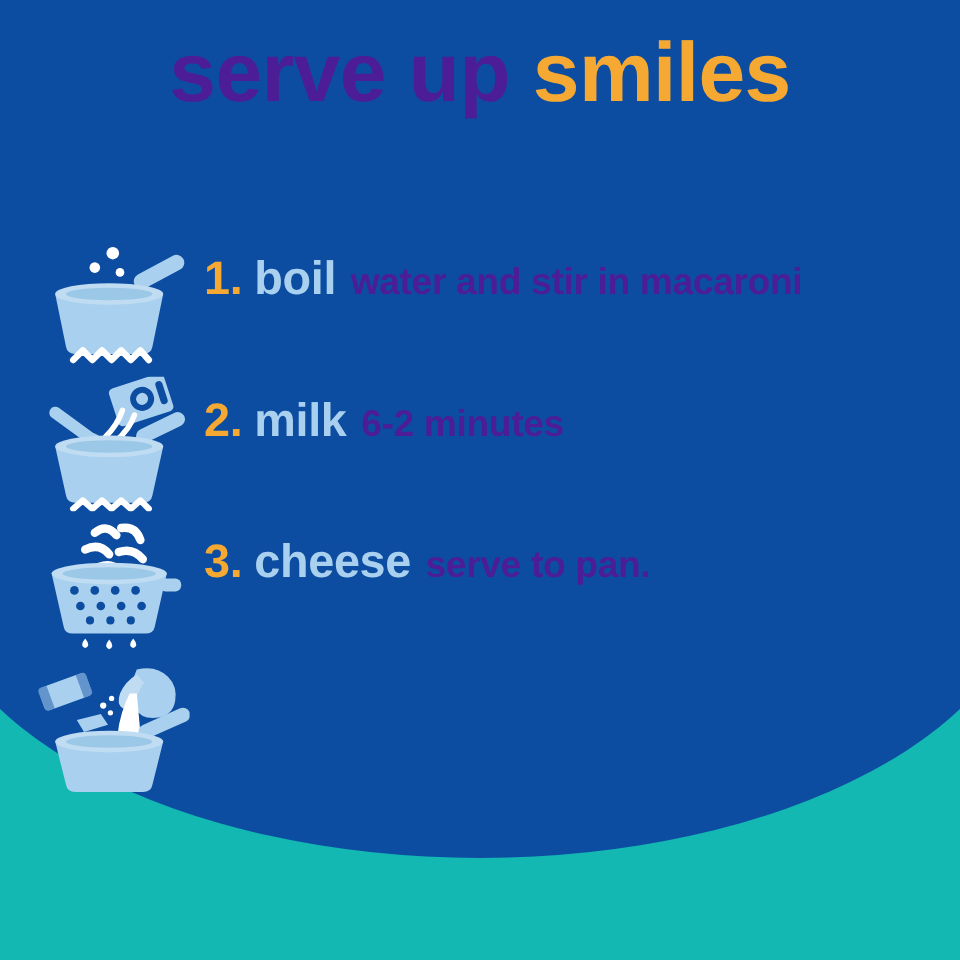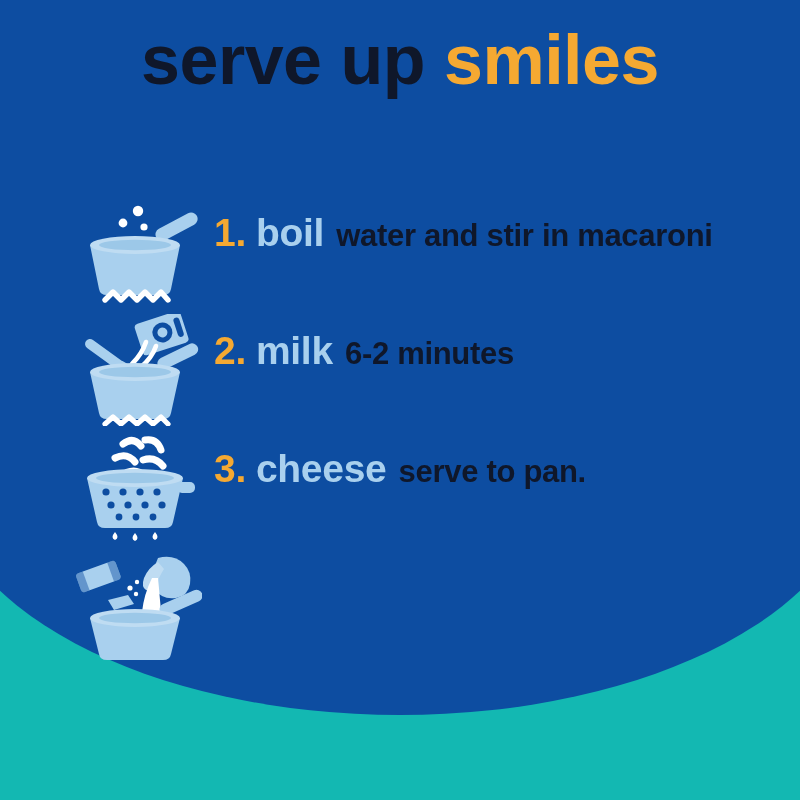--- a/index.html
+++ b/index.html
@@ -42,37 +42,36 @@
     width: 800px;
     text-align: center;
     line-height: 0.98;
     letter-spacing: -0.5px;
   }
   .headline .hl-line {
     display: block;
     font-size: 70px;
     font-weight: 700;
   }
-  .w { color: #0f172a; }
+  .w { color: #4c1d95; }
   .y { color: #F5A932; }
   .lb { color: #A9D0EE; }
 
   
   .steps {
     position: absolute;
     left: 0;
     top: 196px;
     width: 800px;
   }
   .step {
     position: relative;
     display: flex;
     align-items: flex-start;
     height: 118px;
-    margin-left: 44px;
   }
   .step-icon {
     width: 170px;
     min-width: 170px;
     height: 112px;
     display: flex;
     align-items: center;
     justify-content: center;
     padding-left: 18px;
     box-sizing: border-box;

